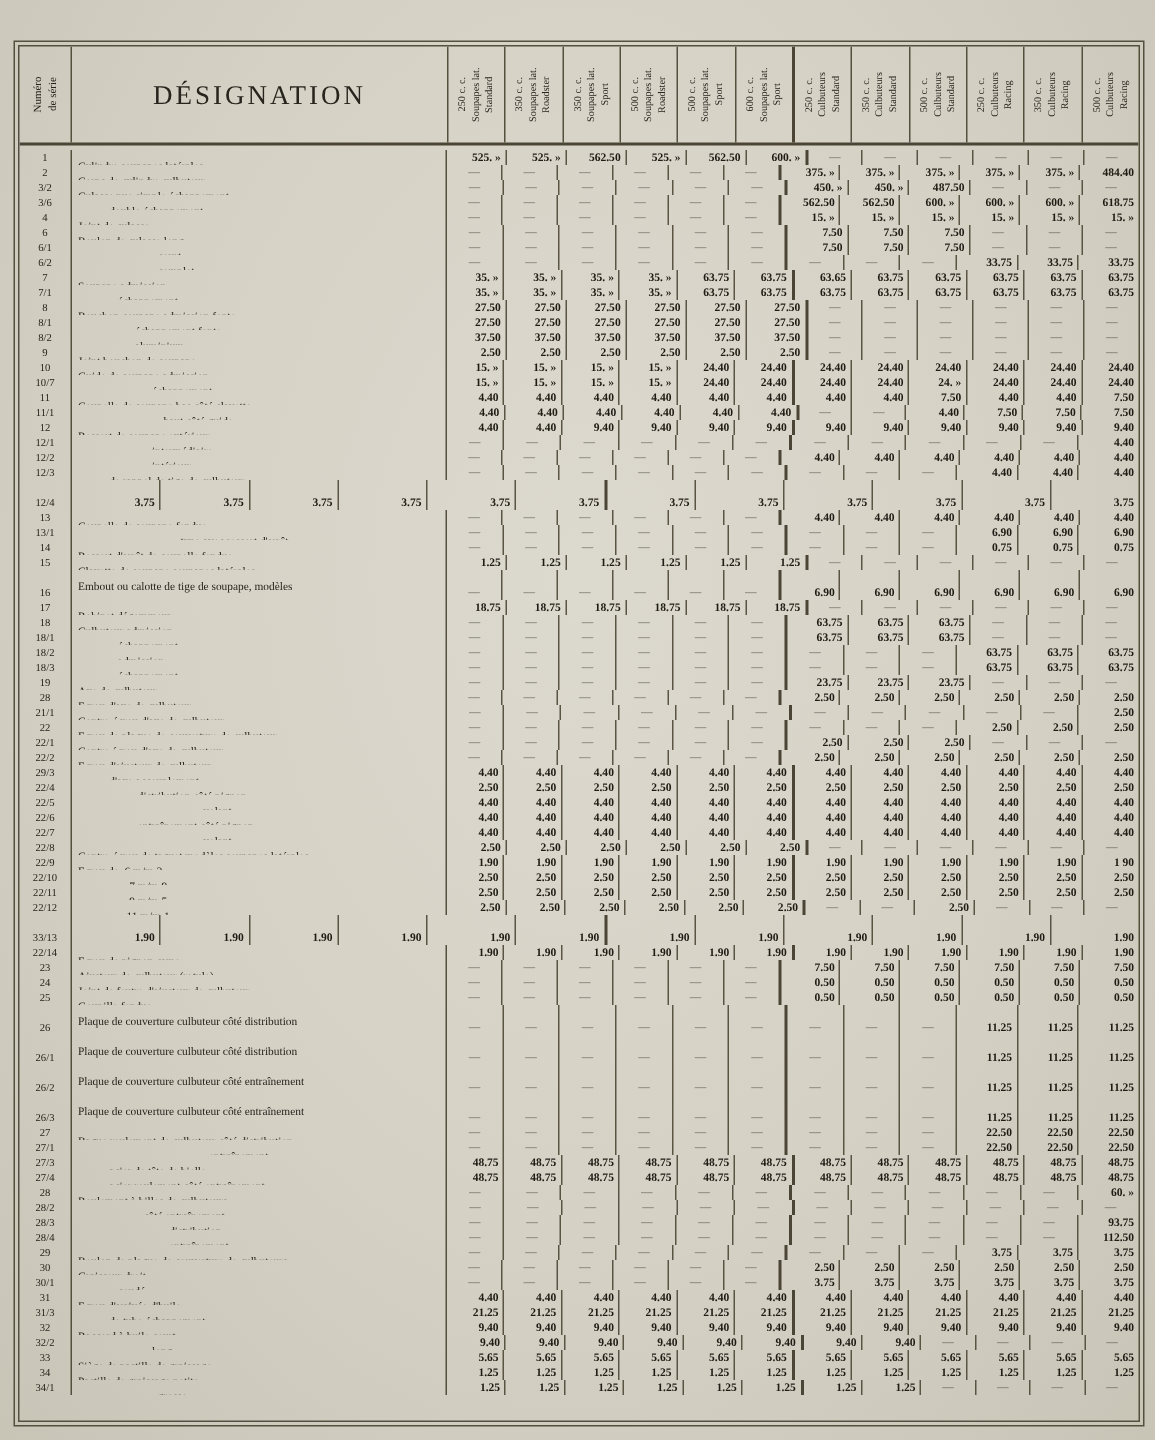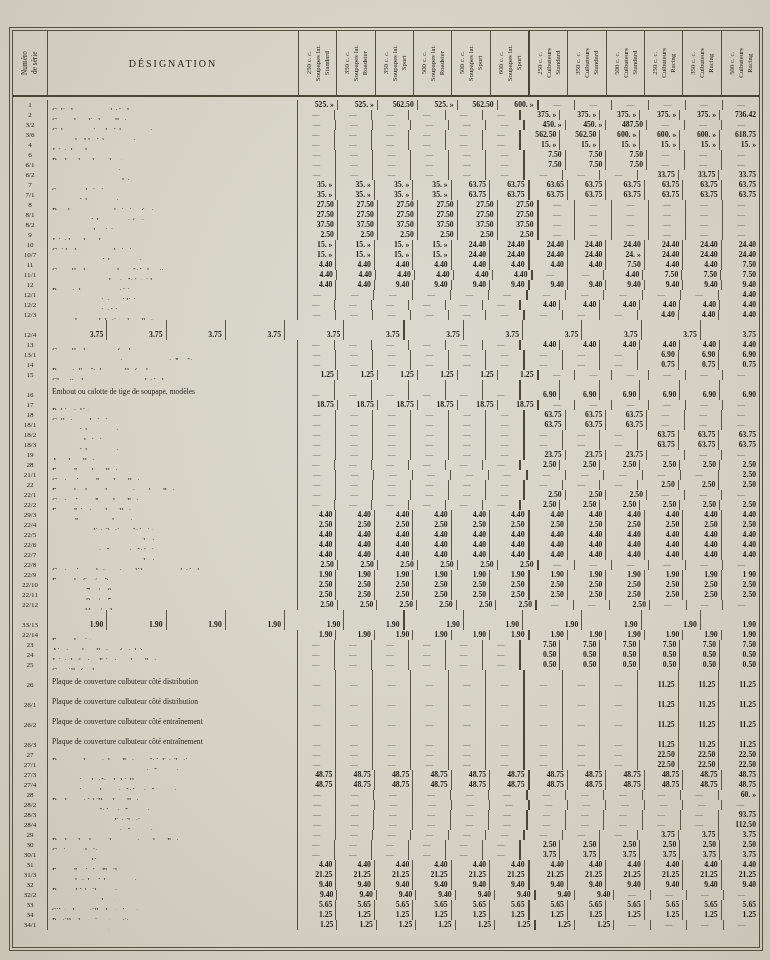--- a/index.html
+++ b/index.html
@@ -9,21 +9,21 @@
   .frame-outer{position:absolute;left:9px;top:27px;right:7px;bottom:9px;
     border:1.5px solid #55503e;padding:2px;}
   .frame-inner{width:100%;height:100%;border:1px solid #55503e;box-sizing:border-box;
     display:flex;flex-direction:column;overflow:hidden;}
   
   .thead{display:flex;height:64px;flex:0 0 64px;border-bottom:2px solid #4a4534;}
   .serial-hdr{width:34px;flex:0 0 34px;display:flex;align-items:center;justify-content:center;
     border-right:1px solid #55503e;}
   .desig-hdr{width:250px;flex:0 0 250px;display:flex;align-items:center;justify-content:center;
     border-right:1px solid #55503e;}
-  .desig-title{font-size:10px;letter-spacing:2px;font-weight:400;}
+  .desig-title{font-size:18px;letter-spacing:2px;font-weight:400;}
   .cols{display:flex;flex:1;}
   .col-header{flex:1;display:flex;align-items:center;justify-content:center;overflow:hidden;}
   .col-header + .col-header{border-left:1px solid #55503e;}
   .col-header.group-split{border-left:2px solid #4a4534;}
   .vh{writing-mode:vertical-rl;transform:rotate(180deg);white-space:pre-line;
     font-size:6.8px;line-height:9px;text-align:center;}
   .serial-hdr .vh{font-size:7.3px;line-height:10px;}
   
   .tbody{flex:1;overflow:hidden;padding-top:3px;}
   .row{display:flex;height:10px;overflow:hidden;}
@@ -172,21 +172,21 @@
                 <span class="d">—</span>
               </div>
               <div class="cell dash">
                 <span class="d">—</span>
               </div>
               <div class="cell group-split">375. »</div>
               <div class="cell">375. »</div>
               <div class="cell">375. »</div>
               <div class="cell">375. »</div>
               <div class="cell">375. »</div>
-              <div class="cell">736.42</div>
+              <div class="cell">484.40</div>
             </div>
           </div>
           <div class="row">
             <div class="serial-cell">3/2</div>
             <div class="desig-cell"><span class="lbl">Culasse nue simple échappement</span></div>
             <div class="vals">
               <div class="cell dash">
                 <span class="d">—</span>
               </div>
               <div class="cell dash">

